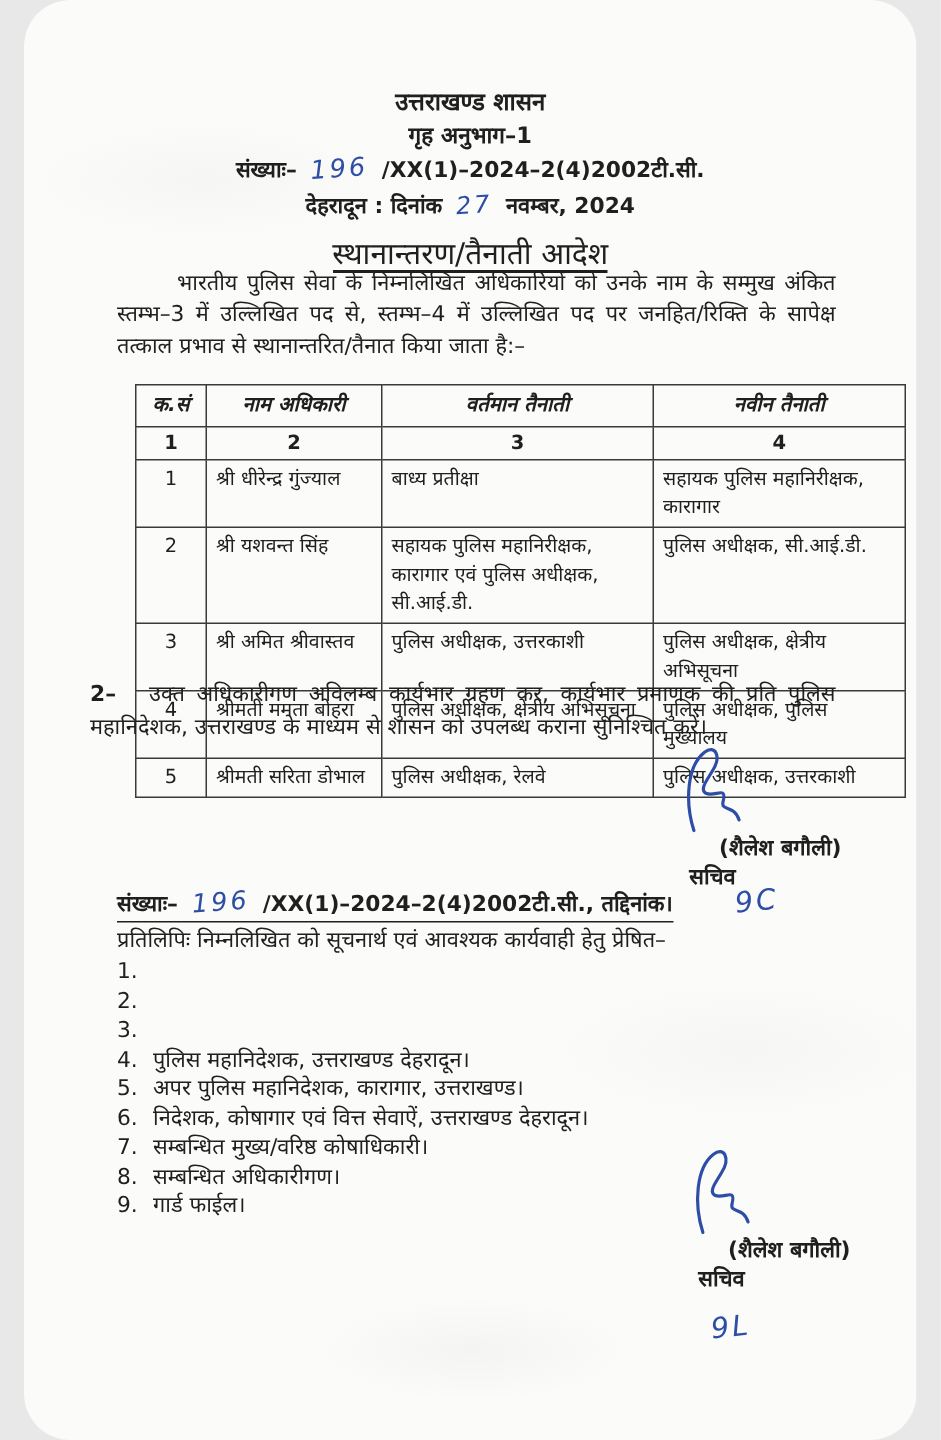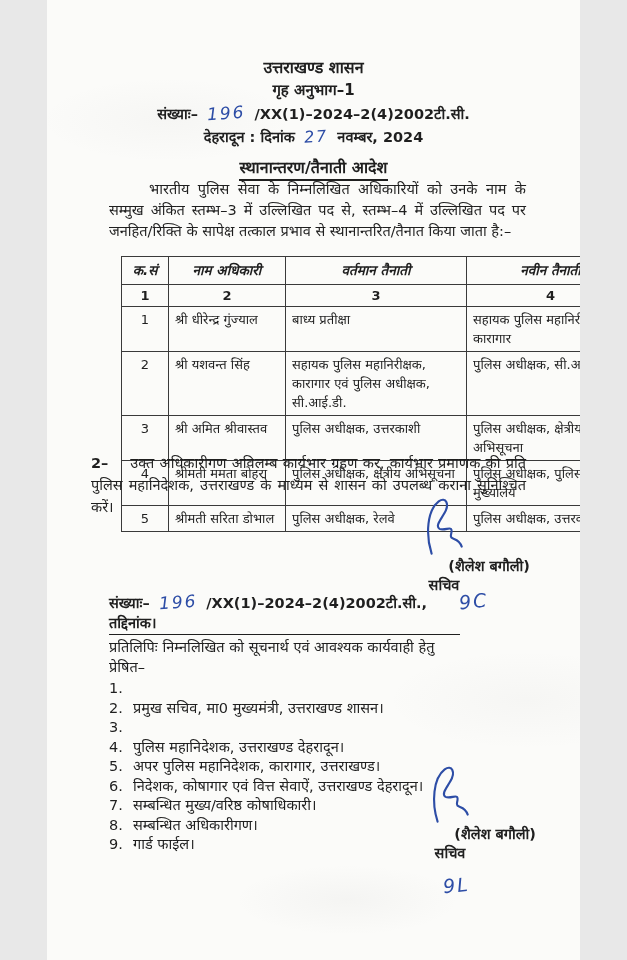--- a/index.html
+++ b/index.html
@@ -1,35 +1,36 @@
 <!DOCTYPE html>
 <html><head>
 <meta charset="utf-8">
 <style>
   html,body{margin:0;padding:0;background:#e8e8e8;}
   .doc{
     position:relative;
-    width:533px;height:960px;
+    width:595px;height:960px;
     margin:0 auto;
     background:
       radial-gradient(ellipse 180px 60px at 120px 120px, rgba(120,120,120,0.04), transparent 70%),
       radial-gradient(ellipse 200px 70px at 480px 700px, rgba(120,120,120,0.04), transparent 70%),
       radial-gradient(ellipse 160px 50px at 300px 900px, rgba(120,120,120,0.05), transparent 70%),
       #fbfbf9;
     color:#1f1f1f;
     font-family:"DejaVu Sans", sans-serif;
     overflow:hidden;
+    border-radius:31px;
   }
   .sec{position:absolute;}
   
   .header-sec{top:58px;left:0;right:0;text-align:center;line-height:20px;}
   .h-govt{font-size:16px;font-weight:bold;}
   .h-sub{font-size:15px;font-weight:bold;margin-top:2px;text-align:center;}
   .h-line{font-size:14.5px;font-weight:bold;margin-top:3px;}
-  .order-title{display:inline-block;margin-top:11px;font-size:16px;font-weight:bold;
+  .order-title{display:inline-block;margin-top:11px;font-size:20px;font-weight:normal;
     border-bottom:2px solid #1f1f1f;padding-bottom:1px;}
   
   .hw{display:inline-block;color:#2d4da6;font-style:italic;font-weight:400;
     font-size:17px;letter-spacing:2px;transform:rotate(-4deg);padding:0 4px;}
   .hw-sm{font-size:16px;}
   
   .para1-sec{top:179px;left:62px;right:54px;font-size:14.5px;font-weight:500;
     line-height:21px;text-align:justify;}
   .para1-sec .indent{text-indent:40px;}
   
@@ -166,21 +167,20 @@
         <span>/XX(1)–2024–2(4)2002टी.सी., तद्दिनांक।</span>
       </span>
     </div>
     <div class="copy-intro">प्रतिलिपिः निम्नलिखित को सूचनार्थ एवं आवश्यक कार्यवाही हेतु प्रेषित–</div>
     <div class="copy-list">
       <div class="copy-item">
           <span class="no">1.</span>
         </div>
       <div class="copy-item">
           <span class="no">2.</span>
-          <span>प्रमुख सचिव, मा0 मुख्यमंत्री, उत्तराखण्ड शासन।</span>
         </div>
       <div class="copy-item">
           <span class="no">3.</span>
         </div>
       <div class="copy-item">
           <span class="no">4.</span>
           <span>पुलिस महानिदेशक, उत्तराखण्ड देहरादून।</span>
         </div>
       <div class="copy-item">
           <span class="no">5.</span>

